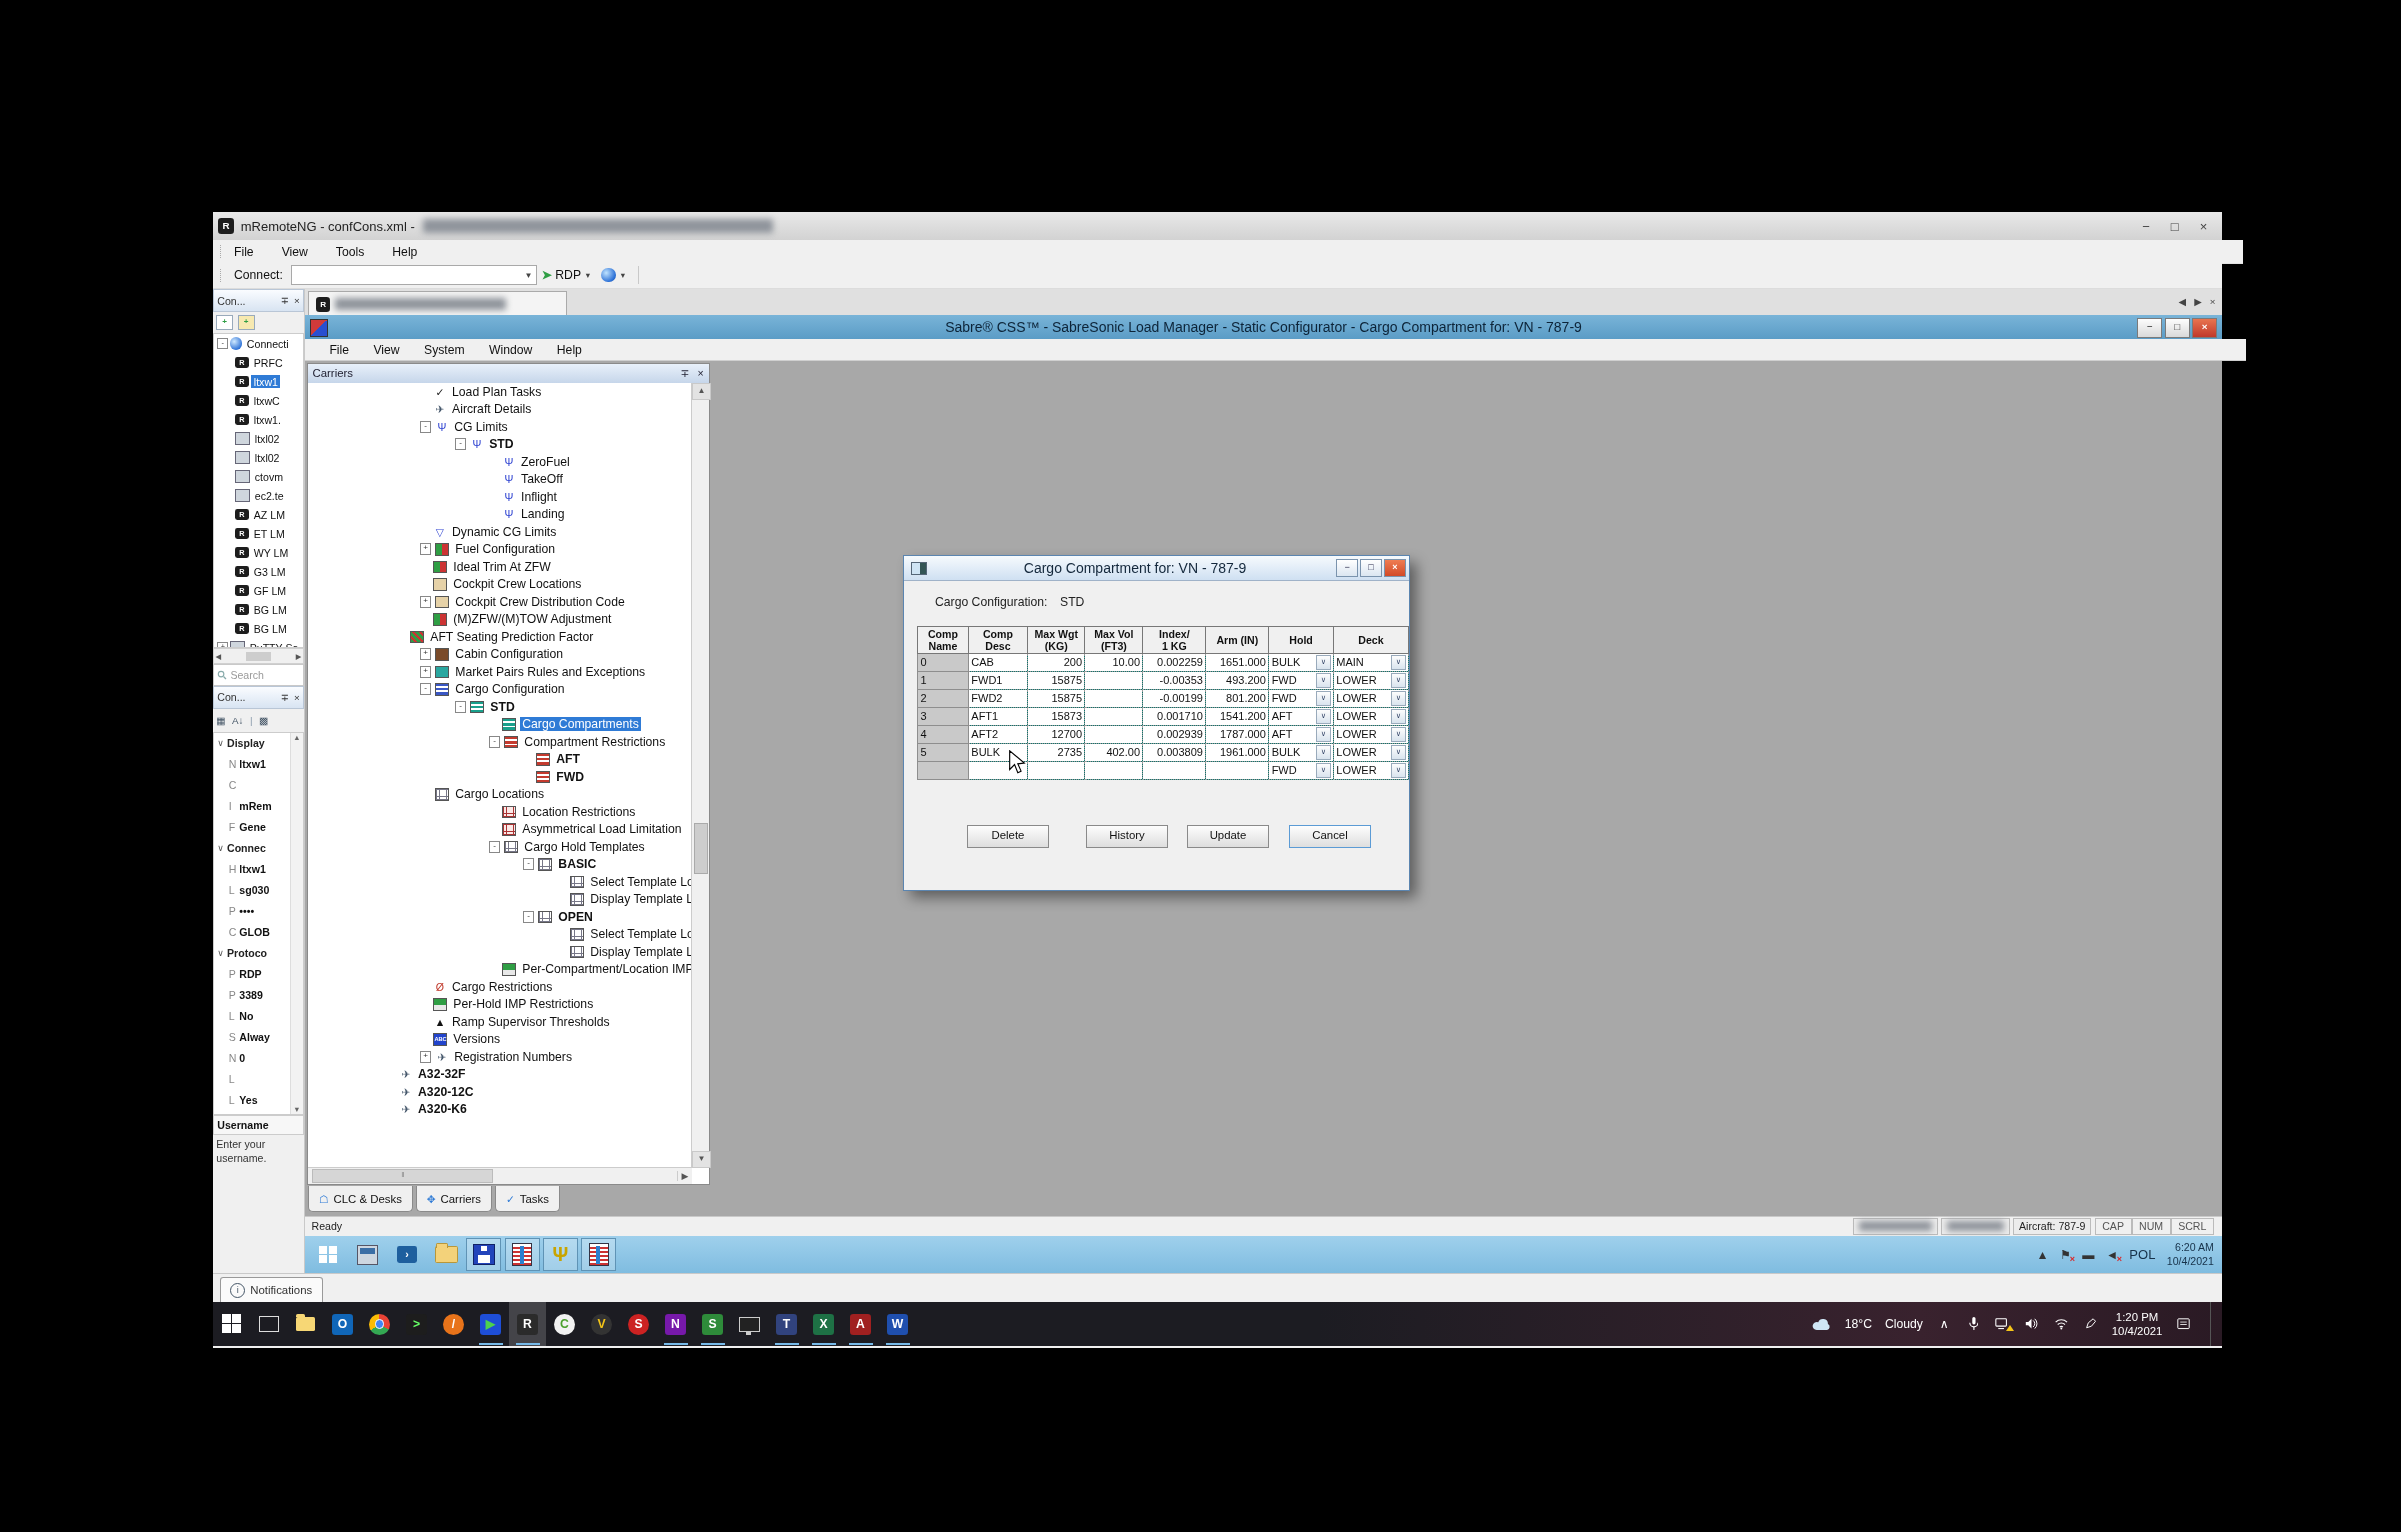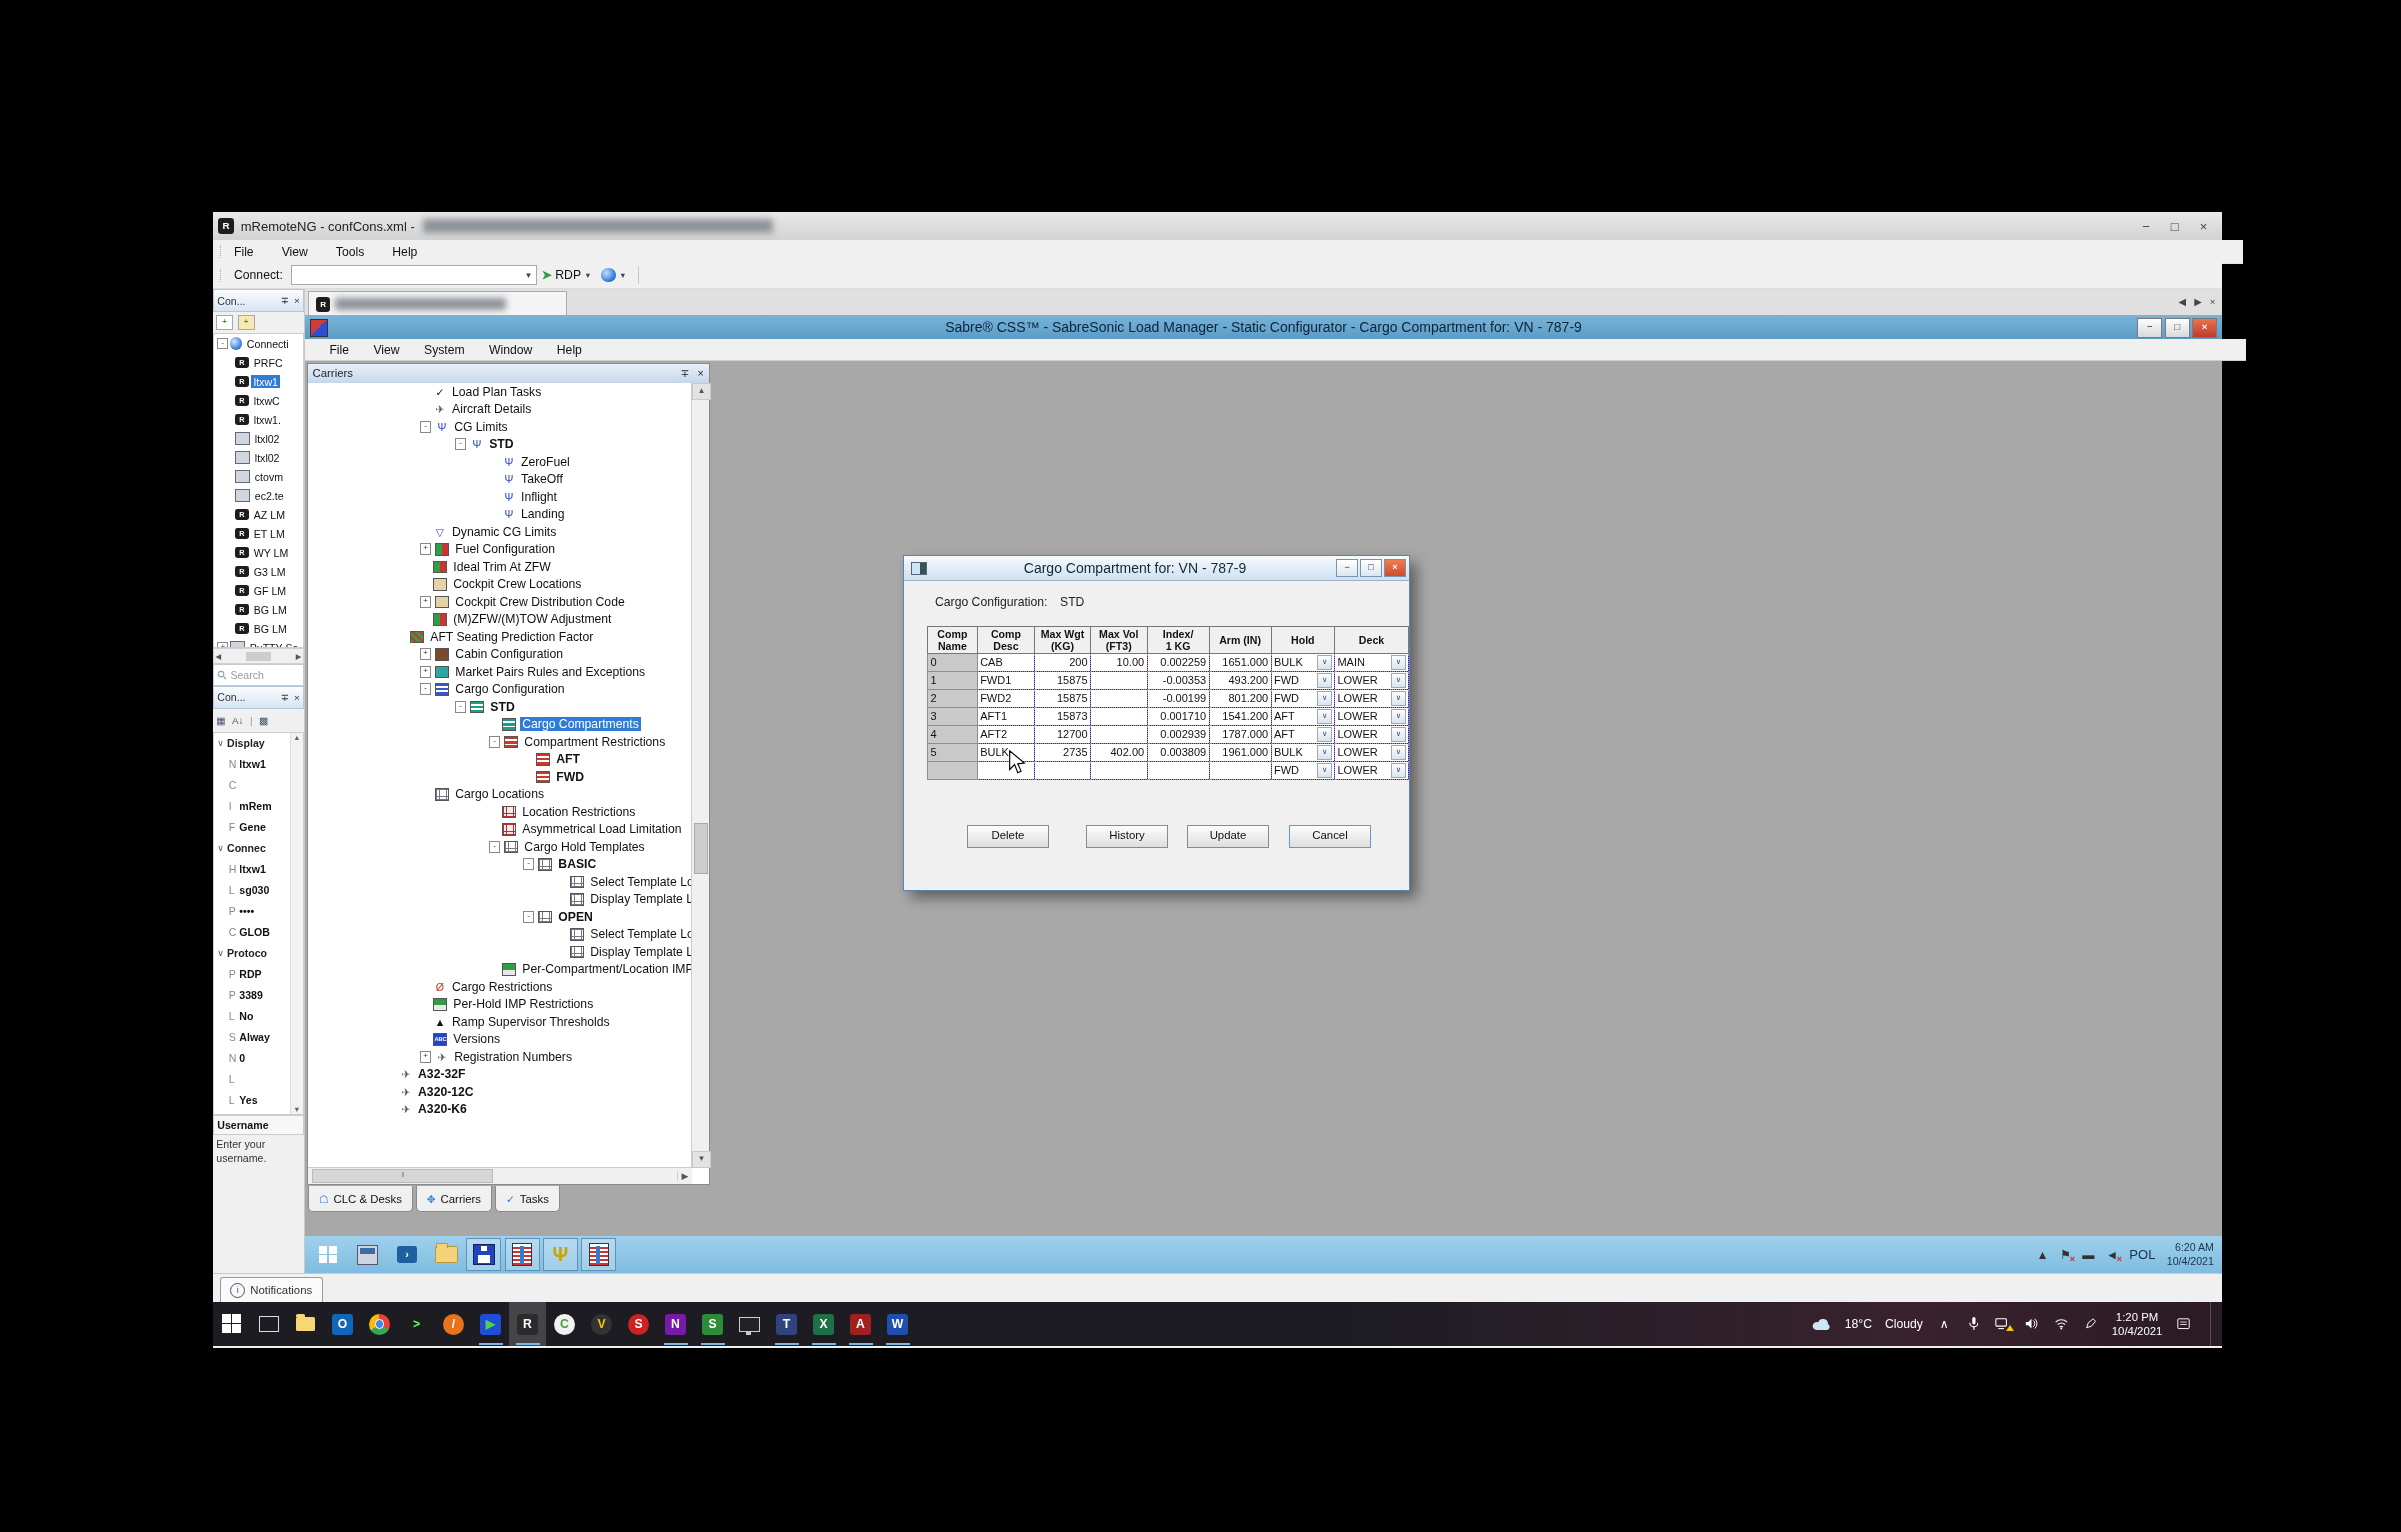--- a/index.html
+++ b/index.html
@@ -138,22 +138,22 @@
   .dlg-title{height:24.4px;background:linear-gradient(#f6fafd,#cfe0f2);border-bottom:0.8px solid #9fb2c8;display:flex;
              align-items:center;font-size:14px;color:#14283c;}
   .dlg-icon{width:14.7px;height:11.4px;border:0.8px solid #567;background:linear-gradient(90deg,#cfe4f4 60%,#355 60%);margin:0 6.5px;}
   .dlg-title .ttl{flex:1;text-align:center;}
   .dlg-btns{display:flex;gap:2.4px;margin-right:3.3px;}
   .dbtn{width:19.5px;height:16.3px;border:0.8px solid #7a93ad;background:linear-gradient(#fff,#dbe6f1);font-size:9px;
         text-align:center;line-height:14.7px;color:#224;}
   .dbtn.close{background:linear-gradient(#ef7d52,#d24a28);color:#fff;font-weight:bold;}
   .dlg-cfgrow{position:absolute;left:31px;top:39px;font-size:12.2px;color:#222;}
   .dlg-cfgval{position:absolute;left:156px;top:39px;font-size:12.2px;color:#222;}
-  table.cargo{position:absolute;left:23px;top:70px;border-collapse:collapse;table-layout:fixed;font-size:11px;
-              background:#4c1d95;}
+  table.cargo{position:absolute;left:13px;top:70px;border-collapse:collapse;table-layout:fixed;font-size:11px;
+              background:#0f766e;}
   table.cargo th{border:0.8px solid #777;background:#f0f0f0;font-weight:bold;padding:0.8px 2.4px;line-height:1.15;
                  font-size:10.6px;}
   table.cargo td{border:0.8px dotted #999;height:17px;padding:0 2.4px;background:#fff;overflow:hidden;white-space:nowrap;}
   table.cargo td.rowhdr{background:#c9c9c9;border:0.8px solid #8e8e8e;}
   table.cargo td.num{text-align:right;}
   .ddcell{display:flex;align-items:center;height:100%;}
   .ddcell .txt{flex:1;}
   .ddarrow{width:12.2px;height:13px;border:0.8px solid #9ab;background:linear-gradient(#fdfdfd,#d9e4ee);font-size:7.3px;
            text-align:center;line-height:12.2px;color:#346;flex:none;}
   .dlg-buttons{position:absolute;left:0;top:269px;width:100%;height:24.4px;}
@@ -939,20 +939,36 @@
               </table>
             <div class="dlg-buttons" id="dialog-buttons">
                 <div class="pbtn" style="left: 63px;">Delete</div>
                 <div class="pbtn" style="left: 182px;">History</div>
                 <div class="pbtn" style="left: 283px;">Update</div>
                 <div class="pbtn focus" style="left: 385px;">Cancel</div>
               </div>
           </div>
         </div>
 
+        <div class="sabre-status">
+          <span style="margin-left:6.5px;">Ready</span>
+          <span style="margin-left:auto;"></span>
+          <span class="sfield">
+            <span class="blurblock" style="width:73px;height:9.8px;"></span>
+          </span>
+          <span class="sfield">
+            <span class="blurblock" style="width:57px;height:9.8px;"></span>
+          </span>
+          <span class="sfield">Aircraft: 787-9</span>
+          <span class="locks" id="status-locks">
+              <span>CAP</span>
+              <span>NUM</span>
+              <span>SCRL</span>
+            </span>
+        </div>
 
         <div class="remote-bar">
           <div id="remote-icons" style="display:flex;align-items:center;">
               <div class="ric">
                 <div class="winpane">
                   <i></i>
                   <i></i>
                   <i></i>
                   <i></i>
                 </div>

